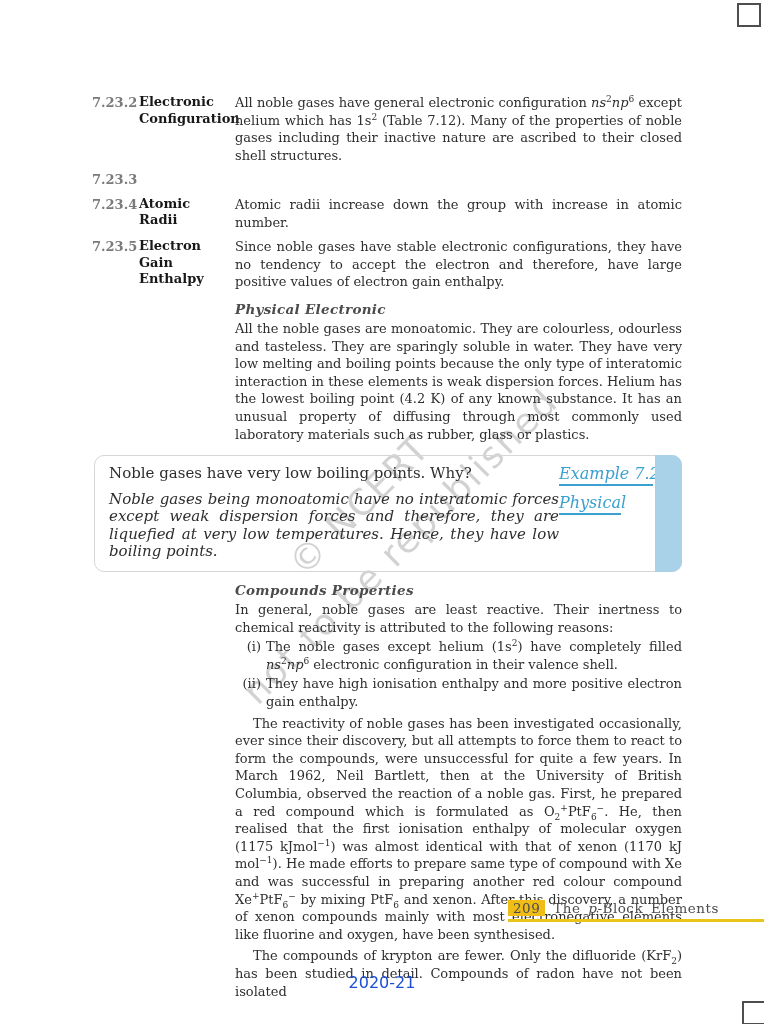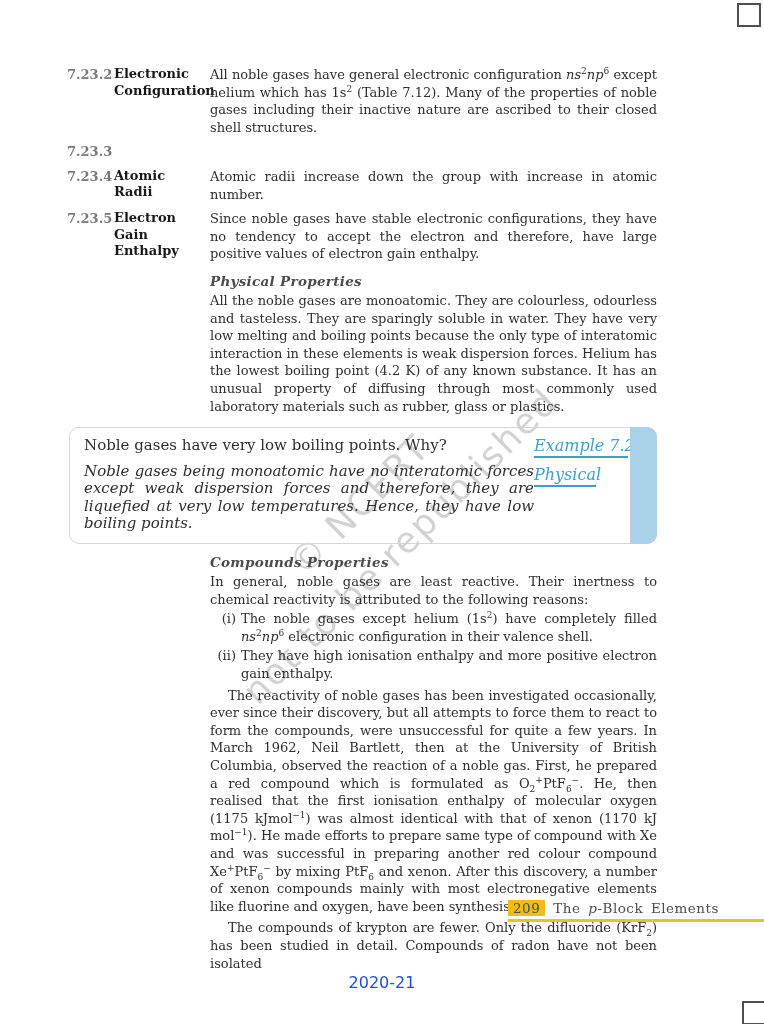--- a/index.html
+++ b/index.html
@@ -17,21 +17,21 @@
   .crop-br{left:742px;top:1001px;}
   
   .watermark{
     position:absolute;left:150px;top:468px;width:460px;
     transform:rotate(-45deg);
     color:#c7c7c7;opacity:.8;
     font-family:"DejaVu Sans","Liberation Sans",sans-serif;
     font-size:36px;letter-spacing:2px;line-height:58px;
     text-align:center;z-index:1;pointer-events:none;white-space:nowrap;
   }
-  .content{position:relative;z-index:2;margin-left:67px;width:590px;padding-top:66px;}
+  .content{position:relative;z-index:2;margin-left:92px;width:590px;padding-top:94px;}
   .section{display:grid;grid-template-columns:47px 96px 447px;margin-bottom:7px;}
   .sec-num{font-weight:bold;color:#7a7a7a;font-size:13px;line-height:17.6px;}
   .sec-title{font-weight:bold;color:#181818;font-size:13px;line-height:16.5px;padding-right:6px;}
   .sec-body,.body{font-size:13px;line-height:17.6px;text-align:justify;}
   .body{margin:2px 0 2px 143px;width:447px;}
   .prop-heading{
     font-size:13.5px;font-weight:bold;font-style:italic;color:#4b4b4b;
     margin:10px 0 3px 143px;letter-spacing:.3px;
   }
   sup,sub{font-size:9px;line-height:0;}
@@ -108,21 +108,21 @@
       <div class="sec-title">Atomic Radii</div>
       <div class="sec-body">Atomic radii increase down the group with increase in atomic number.</div>
     </div>
 
     <div class="section">
       <div class="sec-num">7.23.5</div>
       <div class="sec-title">Electron Gain Enthalpy</div>
       <div class="sec-body">Since noble gases have stable electronic configurations, they have no tendency to accept the electron and therefore, have large positive values of electron gain enthalpy.</div>
     </div>
 
-    <h4 class="prop-heading">Physical Properties</h4>
+    <h4 class="prop-heading">Physical Electronic</h4>
     <p class="body">All the noble gases are monoatomic. They are colourless, odourless and tasteless. They are sparingly soluble in water. They have very low melting and boiling points because the only type of interatomic interaction in these elements is weak dispersion forces. Helium has the lowest boiling point (4.2 K) of any known substance. It has an unusual property of diffusing through most commonly used laboratory materials such as rubber, glass or plastics.</p>
 
     <div class="example-box">
       <div class="ex-left">
         <p class="question">Noble gases have very low boiling points. Why?</p>
         <p class="answer">Noble gases being monoatomic have no interatomic forces except weak dispersion forces and therefore, they are liquefied at very low temperatures. Hence, they have low boiling points.</p>
       </div>
       <div class="ex-labels">
         <span class="ex-label">Example 7.21</span>
         <span class="sol-label">Physical</span>

